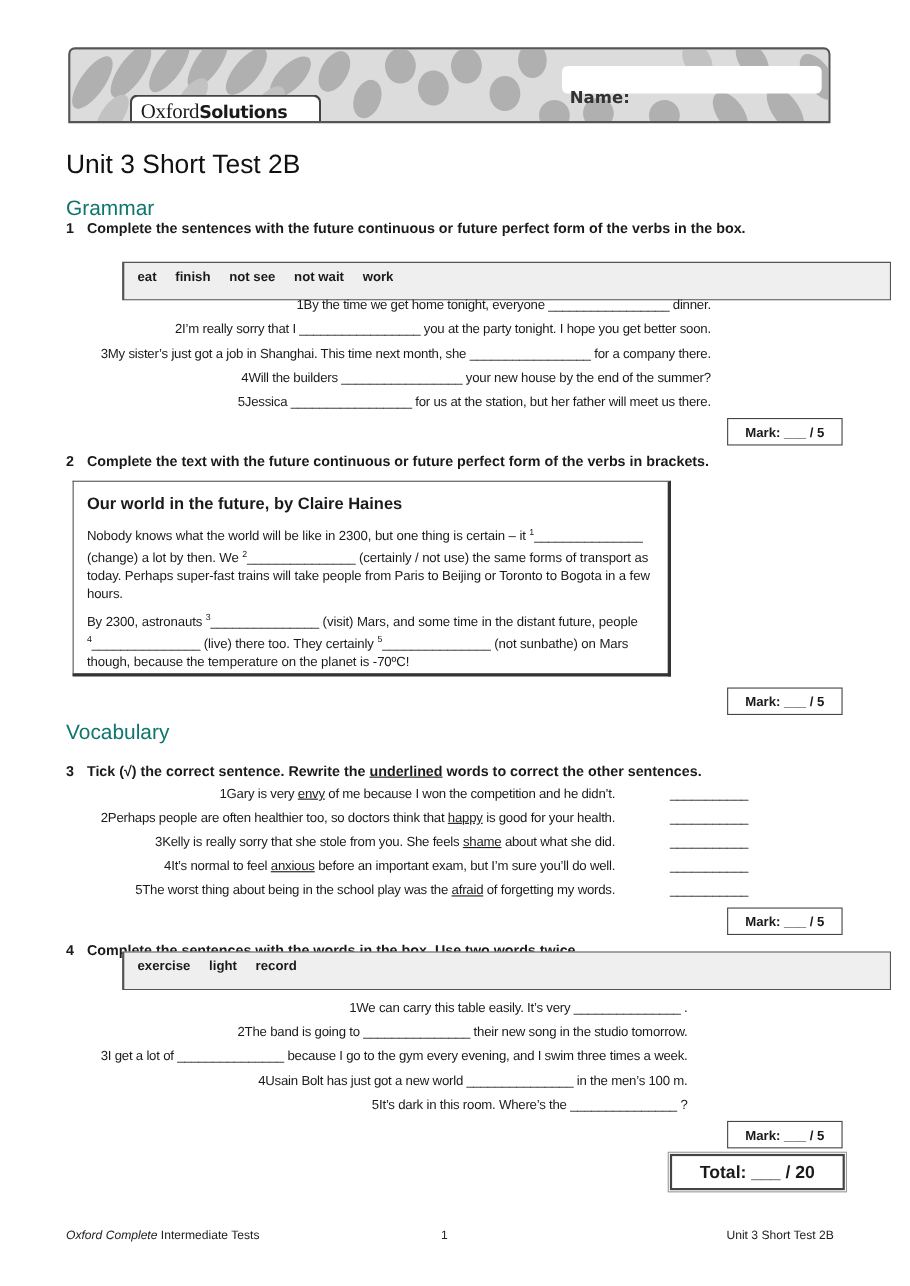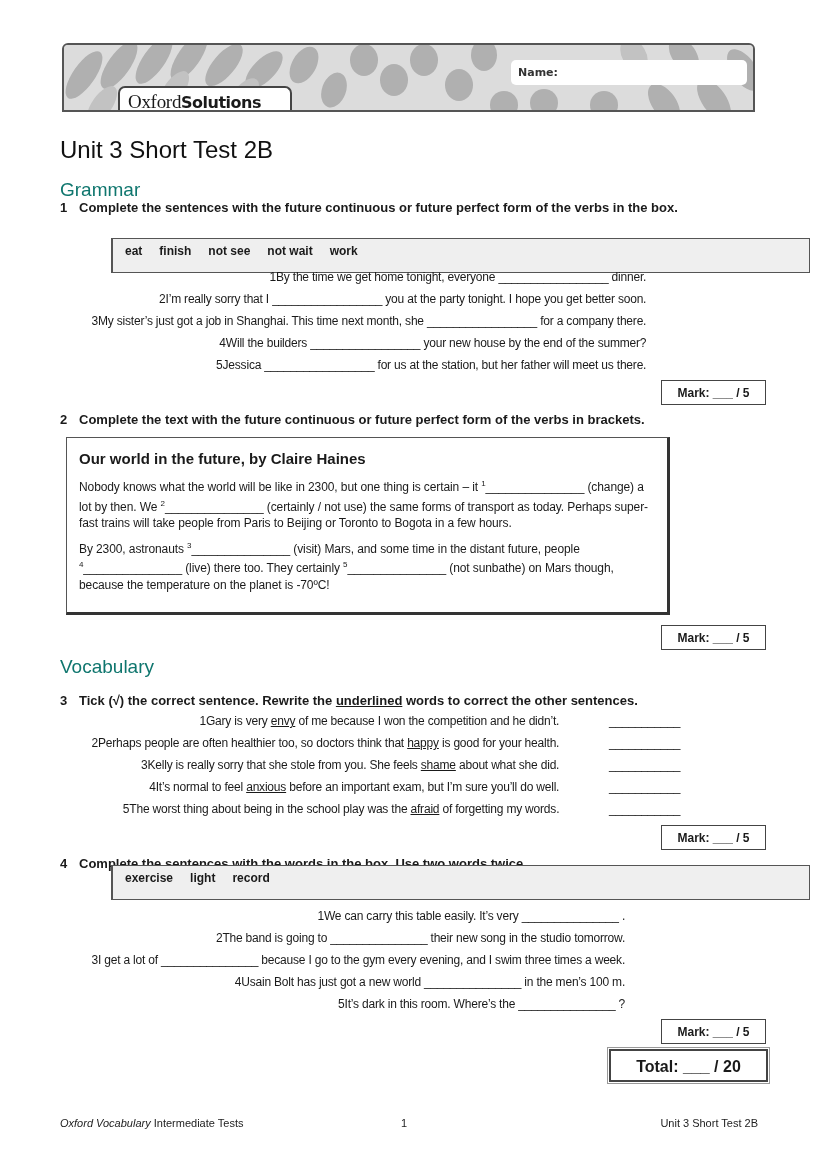--- a/index.html
+++ b/index.html
@@ -11,22 +11,22 @@
             border: 2px solid #555; border-radius: 6px 6px 0 0; overflow: hidden;
             background: #d4d4d4; box-sizing: border-box; }
   .banner svg { position: absolute; left: 0; top: 0; }
   .brand-tab { position: absolute; left: 54px; top: 41px; width: 174px; height: 28px;
                background: #fff; border: 2px solid #444; border-bottom: none;
                border-radius: 7px 7px 0 0; box-sizing: border-box;
                font-size: 19px; padding: 3px 0 0 8px; white-space: nowrap; }
   .brand-tab .light { font-family: "Liberation Serif", serif; font-weight: normal; letter-spacing: -0.3px; }
   .brand-tab .bold { font-weight: bold; font-family: "DejaVu Sans", sans-serif; font-size: 16px; letter-spacing: -0.5px; }
   .name-box { position: absolute; left: 447px; top: 15px; width: 236px; height: 25px;
-              background: #fff; border-radius: 5px; font-size: 11px; font-weight: bold;
-              padding: 6px 0 0 7px; box-sizing: border-box; color: #333;
+              background: #fff; border-radius: 5px; font-size: 15px; font-weight: bold;
+              padding: 20px 0 0 7px; box-sizing: border-box; color: #333;
               font-family: "DejaVu Sans", sans-serif; }
 
   .title { position: absolute; left: 60px; top: 136px; font-size: 24px; color: #111; }
   .section { position: absolute; left: 60px; font-size: 19px; color: #0f766e; }
 
   .q-head { position: absolute; left: 60px; font-size: 13px; font-weight: bold; white-space: nowrap; }
   .q-head .num { display: inline-block; width: 19px; }
   .q-head u { text-decoration: underline; }
 
   .wordbox { position: absolute; left: 67px; width: 699px; height: 35px; box-sizing: border-box;
@@ -36,21 +36,21 @@
 
   .items { position: absolute; left: 80px; font-size: 12px; letter-spacing: -0.2px; }
   .item { height: 22px; white-space: nowrap; position: relative; text-align: right; }
   .item .n { display: inline-block; width: 18px; }
   .item u { text-decoration: underline; }
   .item .ans { position: absolute; left: 529px; top: 0; }
 
   .mark { position: absolute; left: 661px; width: 105px; height: 25px; border: 1px solid #444;
           box-sizing: border-box; font-size: 12px; font-weight: bold; text-align: center; padding-top: 5px; }
 
-  .textbox { position: absolute; left: 66px; top: 437px; width: 604px; height: 178px;
+  .textbox { position: absolute; left: 66px; top: 437px; width: 544px; height: 178px;
              border: 1px solid #555; border-right: 3px solid #333; border-bottom: 3px solid #333;
              box-sizing: border-box; padding: 12px 12px 0 12px; }
   .textbox .tb-title { font-size: 15px; font-weight: bold; margin-bottom: 9px; }
   .textbox p { font-size: 12px; line-height: 16.5px; margin: 0 0 6px 0; letter-spacing: -0.1px; }
   .textbox sup { font-size: 8px; }
 
   .total { position: absolute; left: 609px; top: 1049px; width: 159px; height: 33px;
            border: 2px solid #444; box-sizing: border-box; outline: 1px solid #999; outline-offset: 1px;
            font-size: 16px; font-weight: bold; text-align: center; padding-top: 7px; }
 
@@ -141,15 +141,15 @@
   <div class="item"><span class="n">1</span><span>We can carry this table easily. It’s very </span><span>_______________</span><span> .</span></div>
   <div class="item"><span class="n">2</span><span>The band is going to </span><span>_______________</span><span> their new song in the studio tomorrow.</span></div>
   <div class="item"><span class="n">3</span><span>I get a lot of </span><span>_______________</span><span> because I go to the gym every evening, and I swim three times a week.</span></div>
   <div class="item"><span class="n">4</span><span>Usain Bolt has just got a new world </span><span>_______________</span><span> in the men’s 100 m.</span></div>
   <div class="item"><span class="n">5</span><span>It’s dark in this room. Where’s the </span><span>_______________</span><span> ?</span></div>
 </div>
 <div class="mark" style="top:1019px;">Mark: ___ / 5</div>
 
 <div class="total">Total: ___ / 20</div>
 
-<div class="footer" style="left:60px;"><i>Oxford Vocabulary</i><span> Intermediate Tests</span></div>
+<div class="footer" style="left:60px;"><i>Oxford Complete</i><span> Intermediate Tests</span></div>
 <div class="footer" style="left:401px;">1</div>
 <div class="footer" style="right:69px;">Unit 3 Short Test 2B</div>
 
 </body></html>

